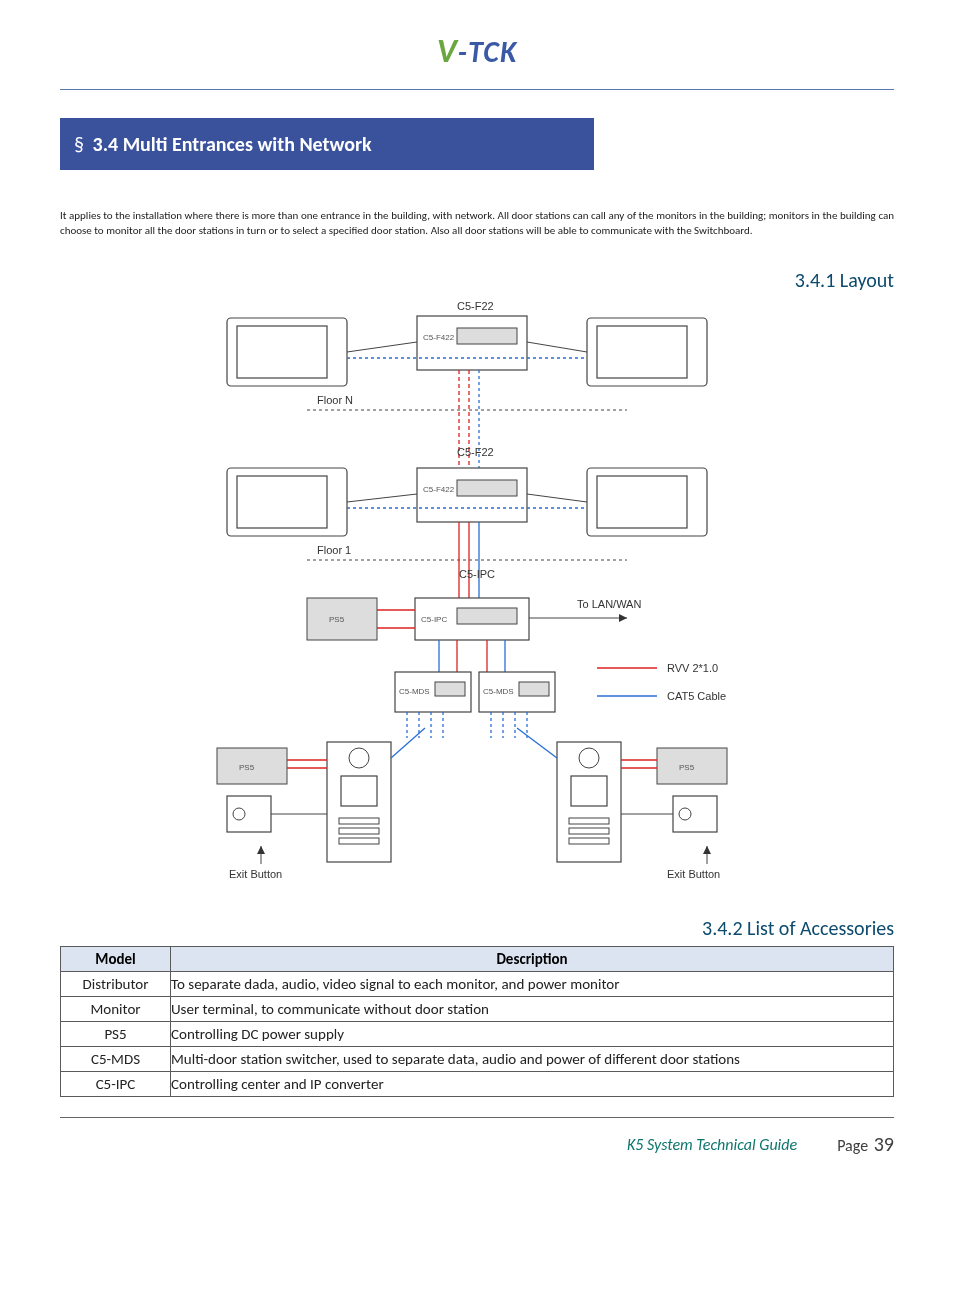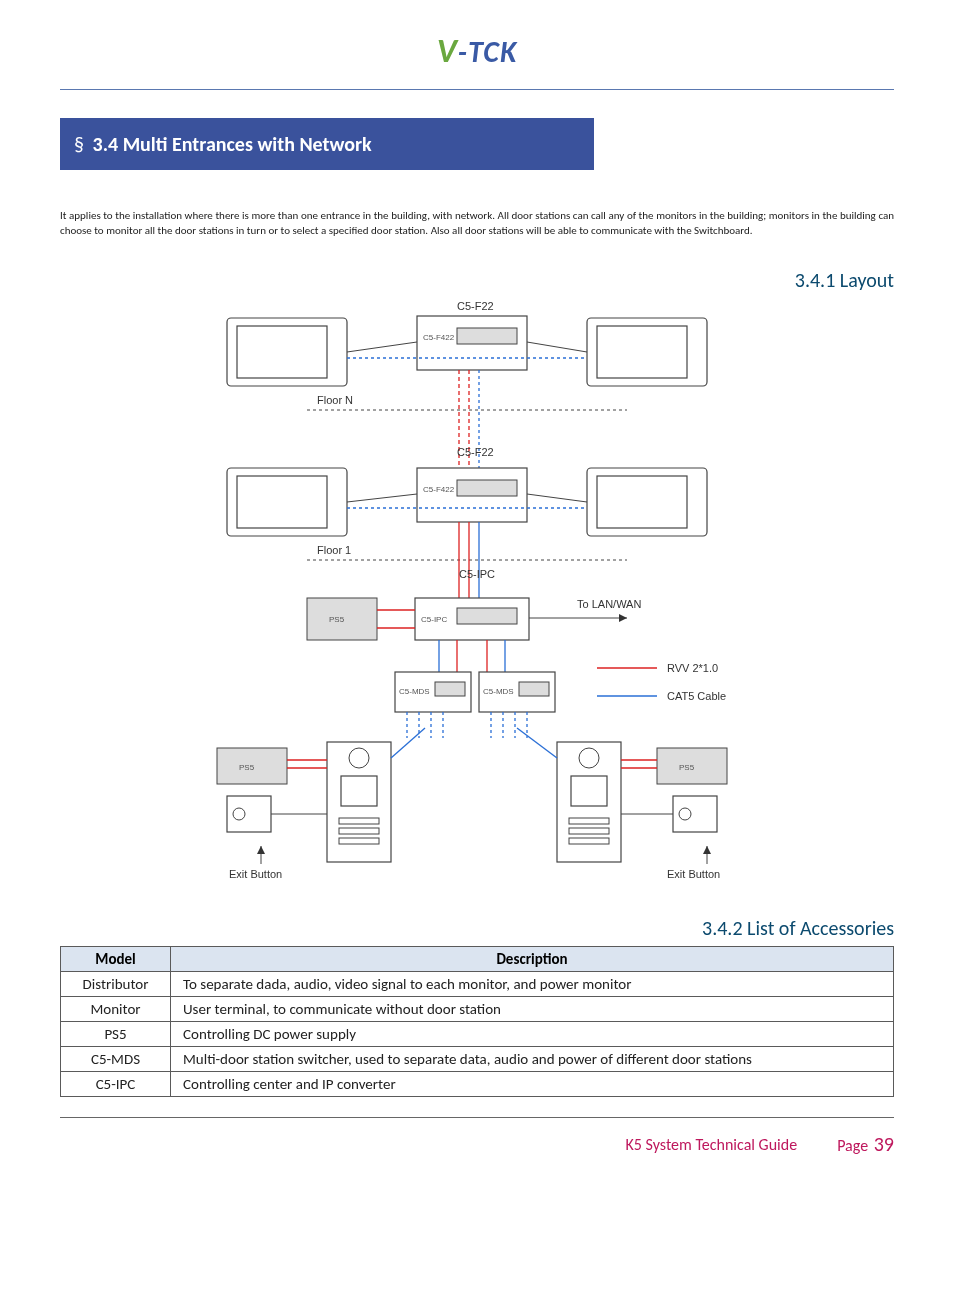--- a/index.html
+++ b/index.html
@@ -60,21 +60,21 @@
   }
   svg.diagram { display:block; }
   table.acc {
     width: 100%;
     border-collapse: collapse;
     font-size: 15px;
     margin-top: 6px;
   }
   table.acc th, table.acc td {
     border: 1px solid #5a5a5a;
-    padding: 3px 12px;
+    padding: 3px 0;
     text-align: left;
   }
   table.acc th {
     background: #dbe4f0;
     color: #000;
     font-weight: 700;
     text-align: center;
   }
   table.acc td.model { text-align: center; width: 110px; }
   .footer-rule {
@@ -83,22 +83,22 @@
     margin-top: 20px;
   }
   .footer {
     display:flex;
     justify-content:flex-end;
     align-items:center;
     gap: 40px;
     margin-top: 14px;
     font-size: 16px;
   }
-  .footer .guide { color:#be185d; }
-  .footer .page { color:#be185d; font-weight:400;text-align:right; }
+  .footer .guide { color:#0f766e; font-style:italic; }
+  .footer .page { color:#404040; font-weight:400;text-align:right; }
   .footer .page .num { font-size:20px; margin-left:2px; }
 </style>
 </head>
 <body>
 
 <div class="logo">
   <span class="v">V</span><span class="dash">-TCK</span>
 </div>
 <hr class="rule">
 

